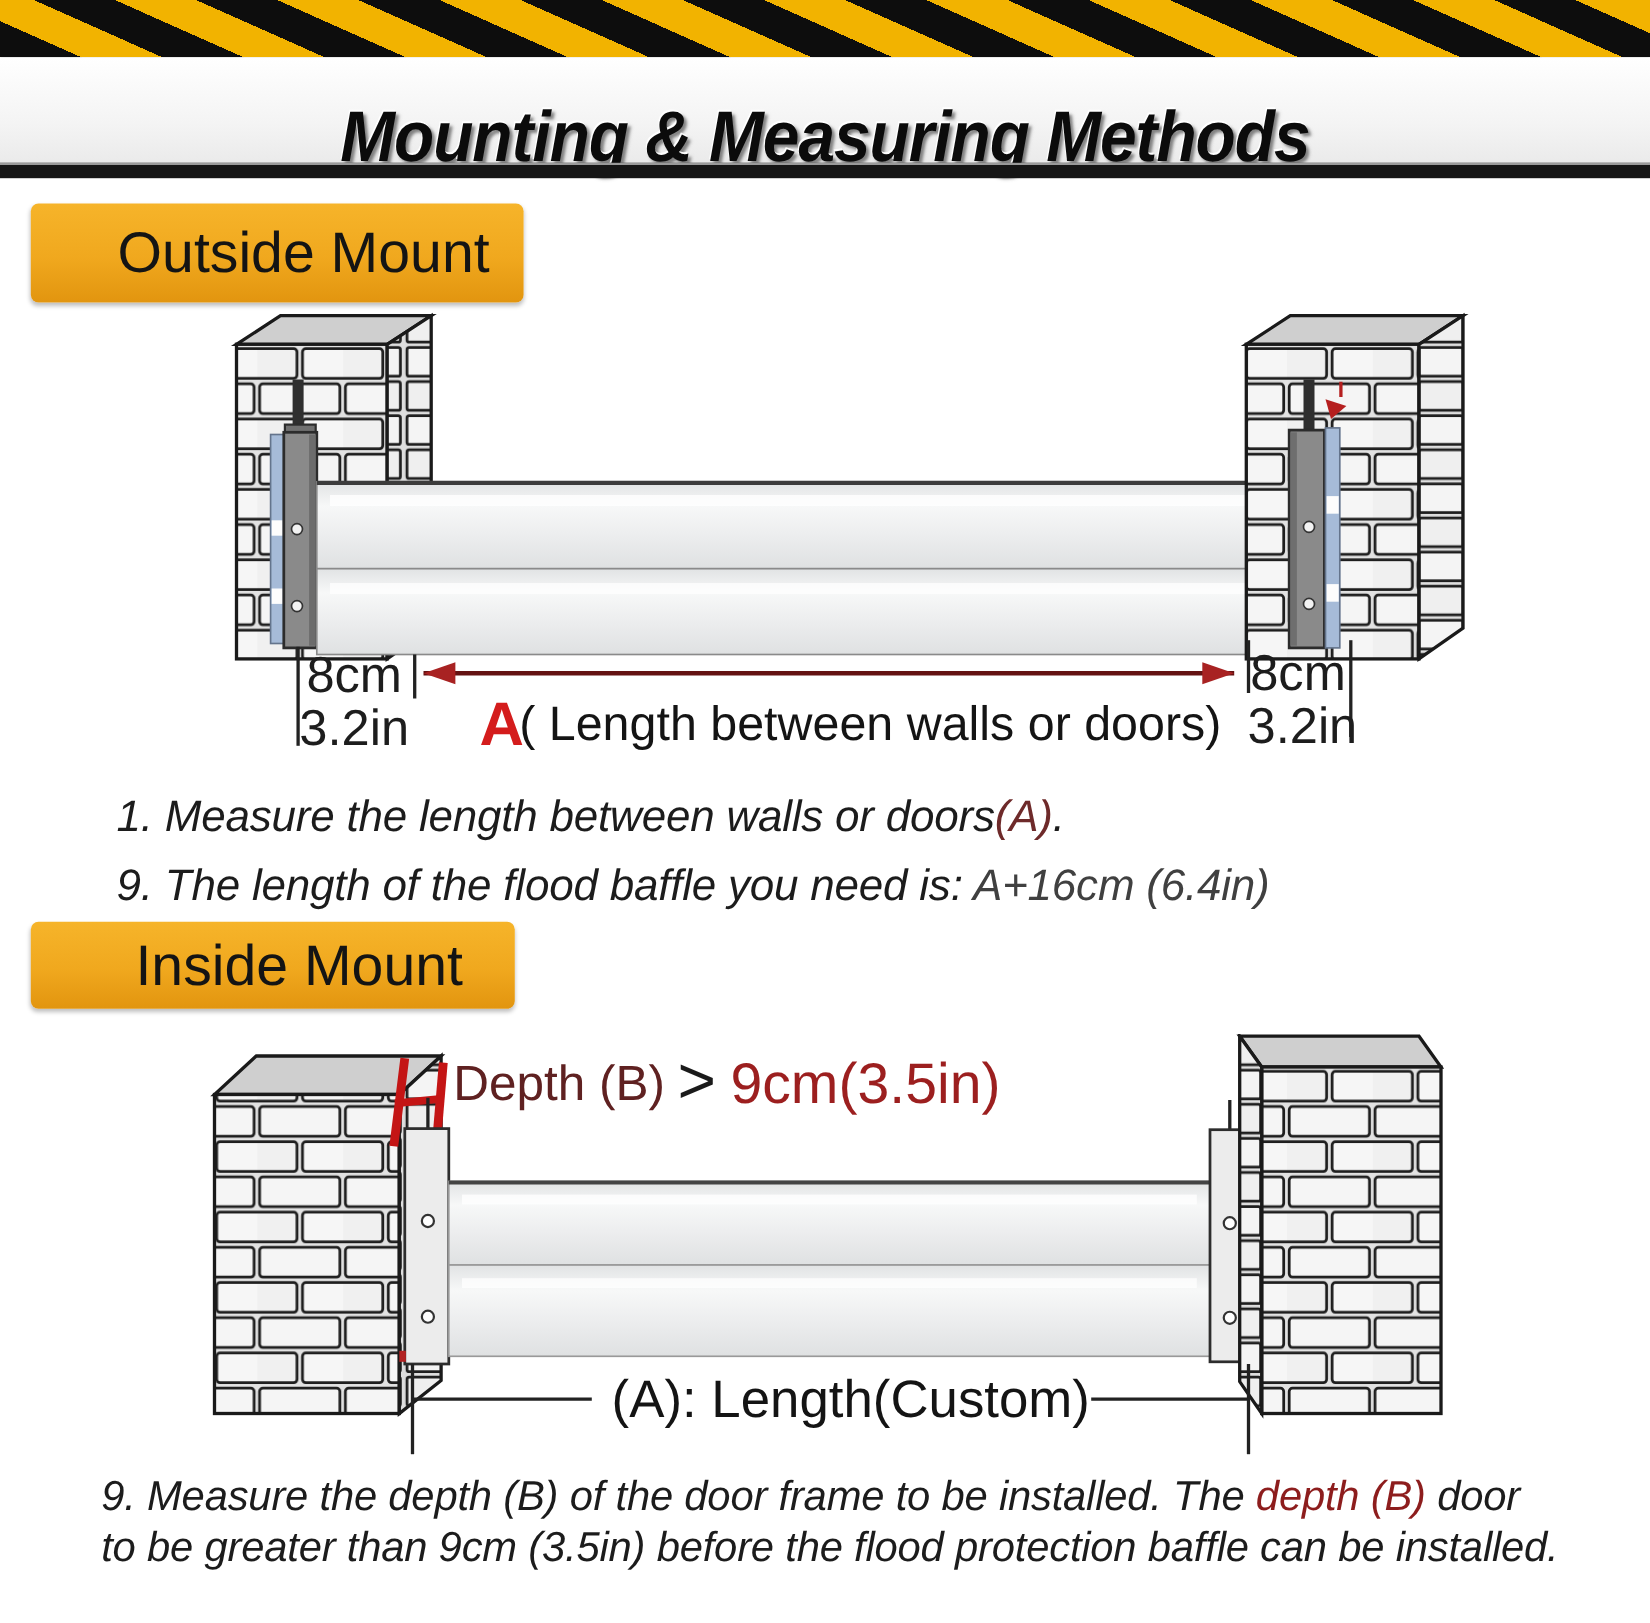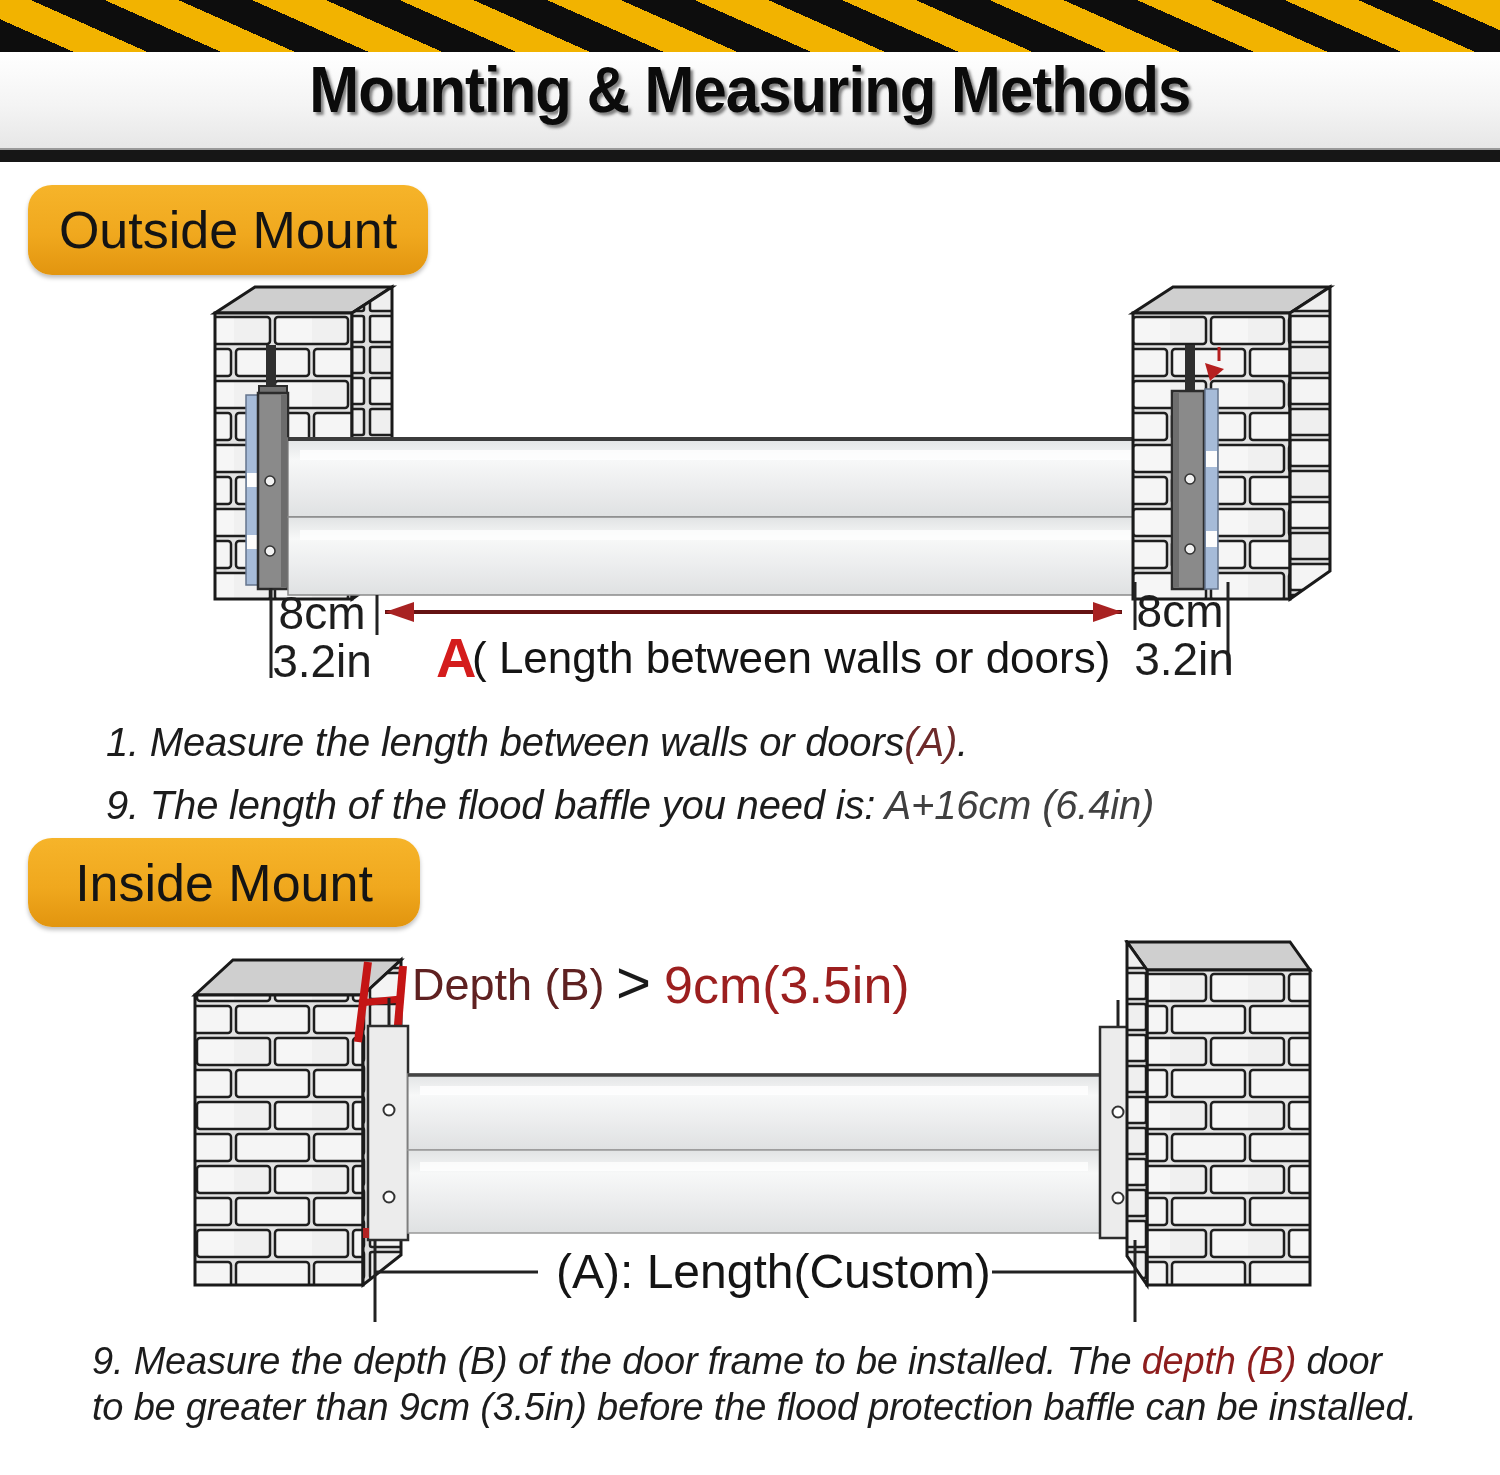--- a/index.html
+++ b/index.html
@@ -3,36 +3,36 @@
 <meta charset="utf-8">
 <style>
   html,body{margin:0;padding:0;background:#fff;}
   .canvas{position:relative;width:1500px;height:1475px;background:#ffffff;overflow:hidden;
           font-family:"Liberation Sans",sans-serif;color:#1a1a1a;}
 
   
   .hazard{position:absolute;left:0;top:0;width:1500px;height:52px;
           background:repeating-linear-gradient(24deg,#0d0d0d 0 30px,#f2b300 30px 60px);
           box-shadow:0 2px 4px rgba(0,0,0,.35);}
-  .titleband{position:absolute;left:0;top:52px;width:1500px;height:96px;
+  .titleband{position:absolute;left:0;top:52px;width:1500px;height:109px;
           background:linear-gradient(180deg,#ffffff 0%,#f4f4f4 55%,#e7e7e7 100%);
-          display:flex;align-items:flex-start;justify-content:center;}
+          display:flex;align-items:flex-end;justify-content:center;font-style:italic;}
   .titleband h1{margin:0;font-size:65px;font-weight:bold;color:#0b0b0b;letter-spacing:-1px;
           transform:scaleX(.92);white-space:nowrap;
           text-shadow:-1px -1px 0 rgba(255,255,255,.95), 3px 3px 3px rgba(90,90,90,.75);}
   .blackbar{position:absolute;left:0;top:148px;width:1500px;height:12px;background:#161616;
           border-top:2px solid #9a9a9a;}
 
   
   .badge{position:absolute;display:flex;align-items:center;justify-content:center;
          background:linear-gradient(180deg,#f6b42a 0%,#f0a81e 55%,#e2950f 100%);
-         border-radius:24px;box-shadow:0 3px 4px rgba(0,0,0,.25);
-         font-size:52px;color:#141414;}
+         border-radius:7px;box-shadow:0 3px 4px rgba(0,0,0,.25);
+         font-size:52px;color:#141414;padding-left:48px;}
   .badge-outside{left:28px;top:185px;width:400px;height:90px;}
-  .badge-inside{left:28px;top:838px;width:392px;height:89px;}
+  .badge-inside{left:28px;top:838px;width:392px;height:79px;}
 
   
   .diag{position:absolute;left:0;width:1500px;height:420px;}
   .diag-outside{top:283px;}
   .diag-inside{top:940px;}
   svg text{font-family:"Liberation Sans",sans-serif;}
 
   
   .steps{position:absolute;font-size:40px;letter-spacing:-.2px;color:#1c1c1c;line-height:52px;font-style:italic;}
   .steps-outside{left:106px;top:716px;width:1320px;}

